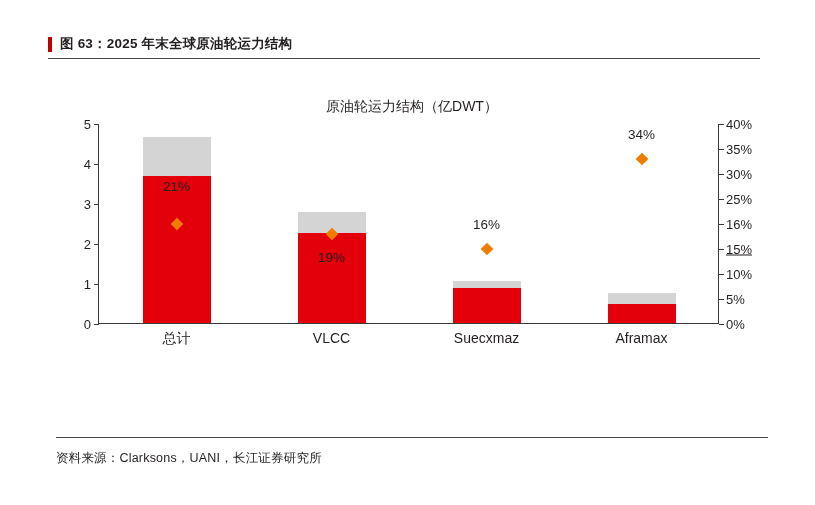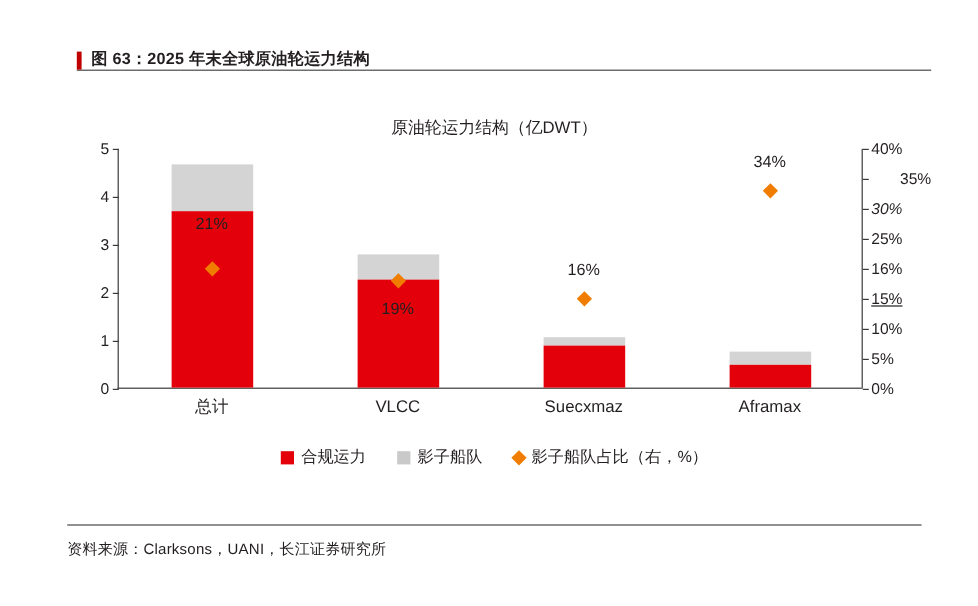--- a/index.html
+++ b/index.html
@@ -12,26 +12,26 @@
     background: #ffffff;
     font-family: "Liberation Sans", sans-serif;
     color: #231f20;
     position: relative;
     overflow: hidden;
   }
 
   
   .fig-header {
     position: absolute;
-    left: 64px;
+    left: 48px;
     top: 30px;
     width: 712px;
     height: 28px;
     display: flex;
-    align-items: flex-end;
+    align-items: center;
     border-bottom: 1.5px solid #4a4a4a;
   }
   .fig-bar {
     width: 4px;
     height: 15px;
     background: #c00000;
     margin-right: 8px;
     flex: 0 0 auto;
   }
   .fig-title {
@@ -237,23 +237,23 @@
         <div class="ytick-r" style="top: 175px;">5%</div>
         <div class="tickmark-r" style="top: 175px; left: 620px;"></div>
         <div class="ytick-r" style="top: 150px;">10%</div>
         <div class="tickmark-r" style="top: 150px; left: 620px;"></div>
         <div class="ytick-r" style="top: 125px; text-decoration: underline;">15%</div>
         <div class="tickmark-r" style="top: 125px; left: 620px;"></div>
         <div class="ytick-r" style="top: 100px;">16%</div>
         <div class="tickmark-r" style="top: 100px; left: 620px;"></div>
         <div class="ytick-r" style="top: 75px;">25%</div>
         <div class="tickmark-r" style="top: 75px; left: 620px;"></div>
-        <div class="ytick-r" style="top: 50px; font-style: italic;">30%</div>
+        <div class="ytick-r" style="top: 50px;">30%</div>
         <div class="tickmark-r" style="top: 50px; left: 620px;"></div>
-        <div class="ytick-r" style="top: 25px; margin-left: 24px;">35%</div>
+        <div class="ytick-r" style="top: 25px;">35%</div>
         <div class="tickmark-r" style="top: 25px; left: 620px;"></div>
         <div class="ytick-r" style="top: 0px;">40%</div>
         <div class="tickmark-r" style="top: 0px; left: 620px;"></div>
         <div class="bar-group" style="left: 77.5px;">
           <div class="bar-seg seg-shadow" style="height: 38.8px;"></div>
           <div class="bar-seg seg-compliant" style="height: 147.2px;"></div>
         </div>
         <div class="bar-cat" style="left: 77.5px;">总计</div>
         <div class="marker" style="left: 77.5px; top: 90.5px;"></div>
         <div class="marker-label" style="left: 77.5px; top: 70px;">21%</div>
@@ -276,31 +276,17 @@
           <div class="bar-seg seg-compliant" style="height: 18.8px;"></div>
         </div>
         <div class="bar-cat" style="left: 542.5px;">Aframax</div>
         <div class="marker" style="left: 542.5px; top: 25.5px;"></div>
         <div class="marker-label" style="left: 542.5px; top: 18px;">34%</div>
       </div>
     <div class="plot-right-axis"></div>
 
   </div>
 
-  <div class="legend" id="legend">
-      <div class="legend-item">
-        <span class="sw-square sw-red"></span>
-        <span>合规运力</span>
-      </div>
-      <div class="legend-item">
-        <span class="sw-square sw-grey"></span>
-        <span>影子船队</span>
-      </div>
-      <div class="legend-item">
-        <span class="sw-diamond"></span>
-        <span>影子船队占比（右，%）</span>
-      </div>
-    </div>
 </div>
 
 <div class="footer">
   <div class="source">资料来源：Clarksons，UANI，长江证券研究所</div>
 </div>
 
 </body></html>

